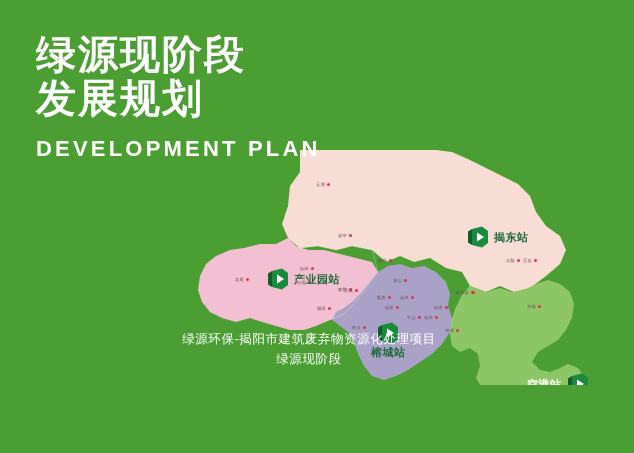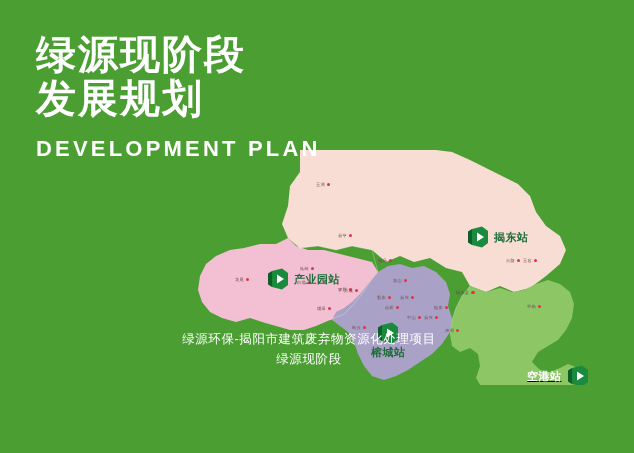--- a/index.html
+++ b/index.html
@@ -121,21 +121,21 @@
     <span class="logo-wrap">
       <svg class="logo" viewBox="0 0 20 22" xmlns="http://www.w3.org/2000/svg">
         <path d="M4 3 L14 0.5 L20 5 L20 17 L14 21.5 L4 19 Z" fill="#1a8a3c"></path>
         <path d="M0 5.5 L4 3 L4 19 L0 16.5 Z" fill="#0d5e28"></path>
         <path d="M9 6.5 L16 11 L9 15.5 Z" fill="#ffffff"></path>
       </svg>
     </span>
     <span class="station-label lbl-dark">榕城站</span>
   </div>
 
-  <div class="station rev" style="left:527px;top:365px;text-decoration:underline;">
+  <div class="station rev" style="left:527px;top:373px;text-decoration:underline;">
     <span class="logo-wrap">
       <svg class="logo" viewBox="0 0 20 22" xmlns="http://www.w3.org/2000/svg">
         <path d="M4 3 L14 0.5 L20 5 L20 17 L14 21.5 L4 19 Z" fill="#1a8a3c"></path>
         <path d="M0 5.5 L4 3 L4 19 L0 16.5 Z" fill="#0d5e28"></path>
         <path d="M9 6.5 L16 11 L9 15.5 Z" fill="#ffffff"></path>
       </svg>
     </span>
     <span class="station-label lbl-white">空港站</span>
   </div>
 

